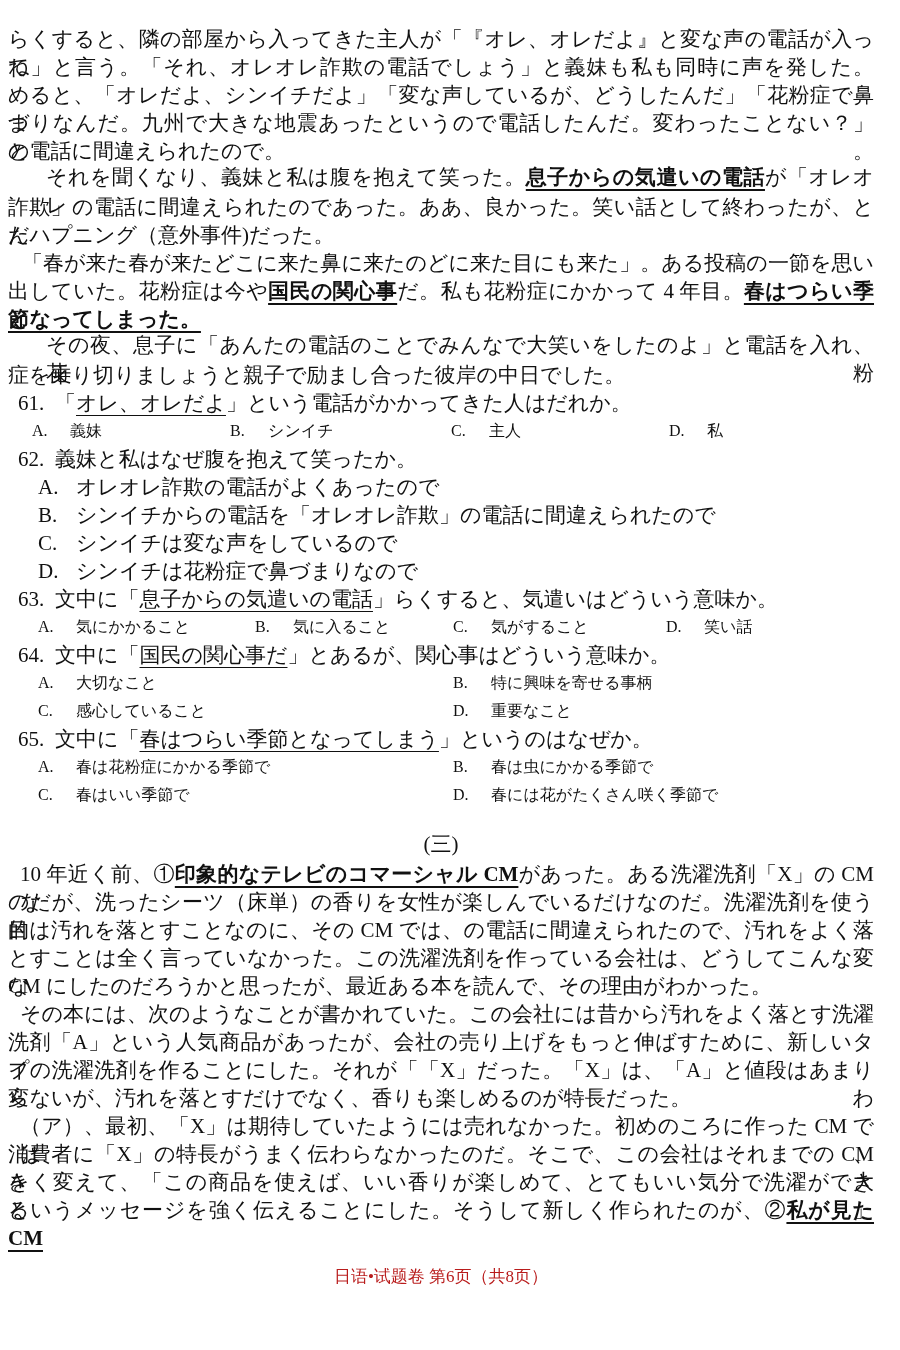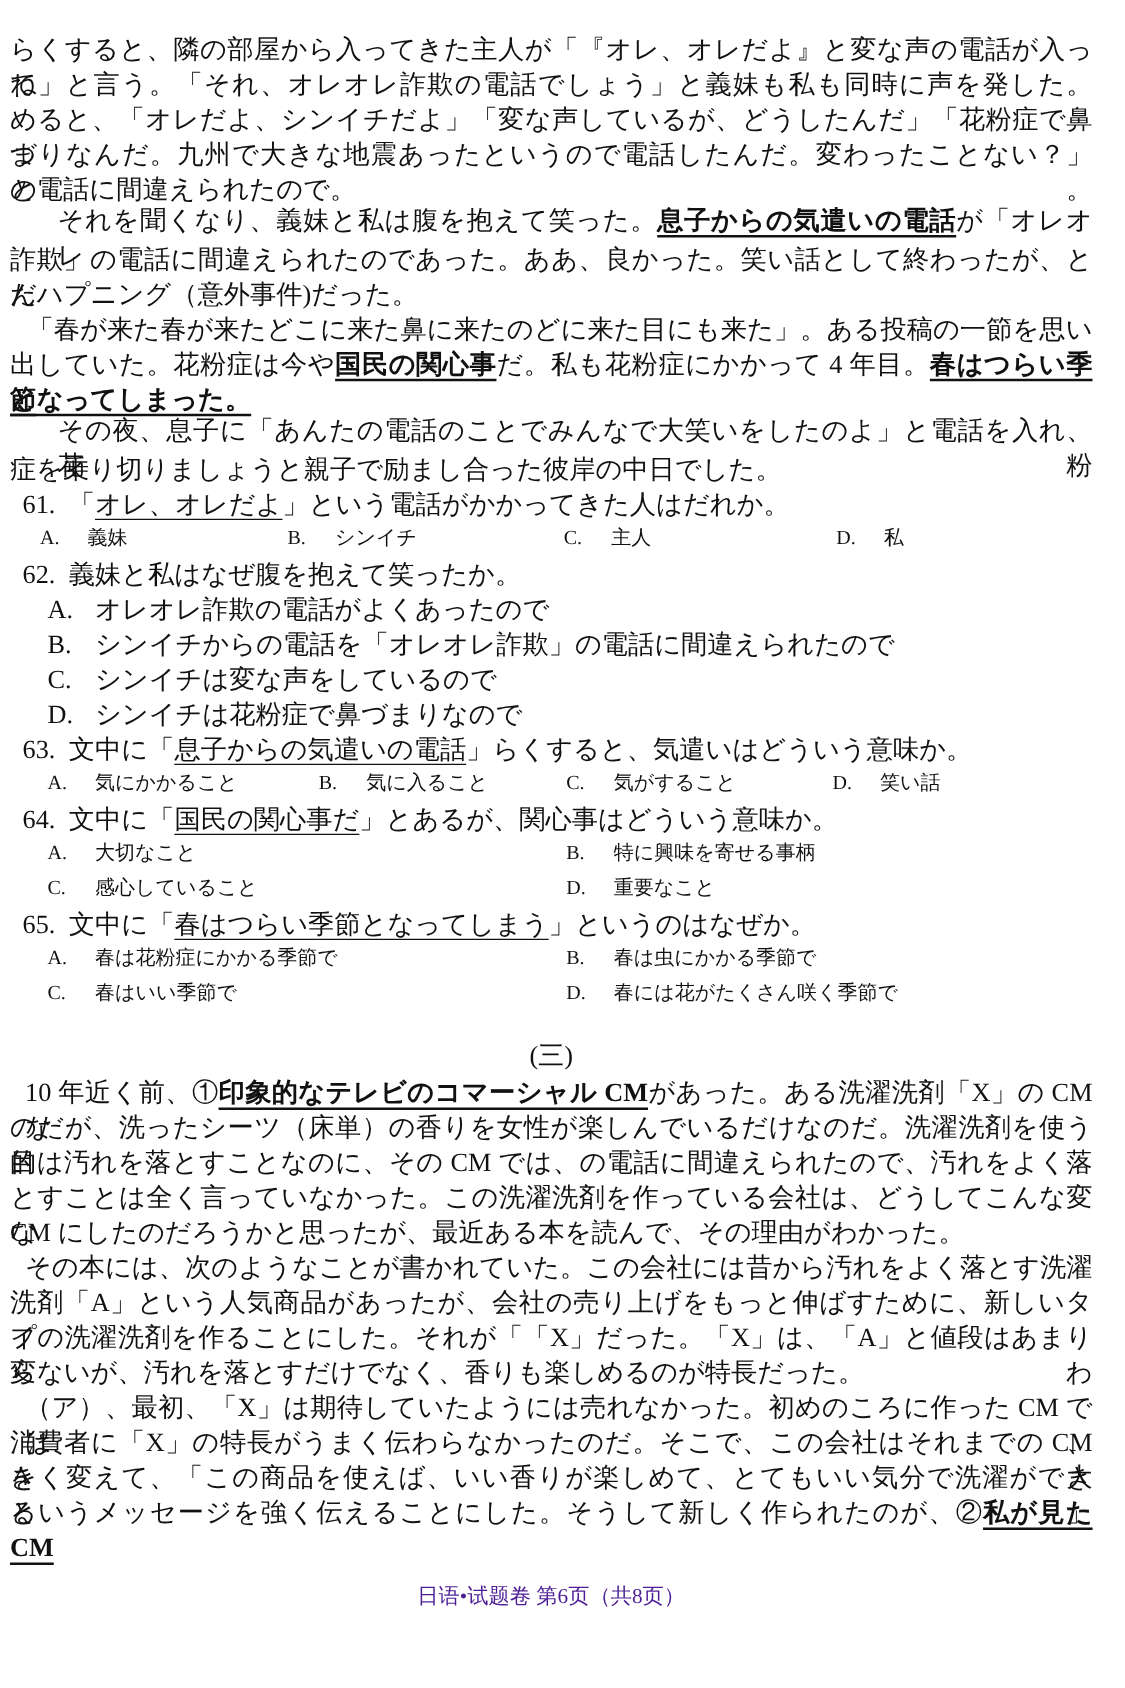--- a/index.html
+++ b/index.html
@@ -37,21 +37,21 @@
   .opt{position:absolute;top:0;white-space:nowrap;}
   .gap{height:21px;}
   .heading{
     height:28px;line-height:28px;font-size:21px;
     text-align:center;margin-bottom:2px;
   }
   .footer{
     margin-top:42px;
     text-align:center;
     font-size:17px;line-height:22px;
-    color:#4c1d95;
+    color:#b91c1c;
   }
 </style>
 </head>
 <body>
 
 <div class="page">
   <div class="doc">
 
     <div class="line j">らくすると、隣の部屋から入ってきた主人が「『オレ、オレだよ』と変な声の電話が入って</div>
     <div class="line j">ね」と言う。「それ、オレオレ詐欺の電話でしょう」と義妹も私も同時に声を発した。</div>

